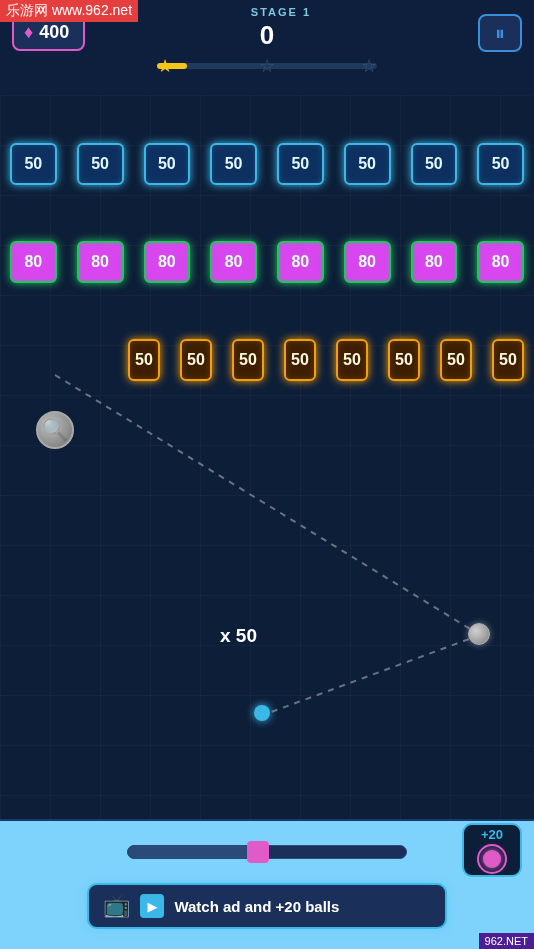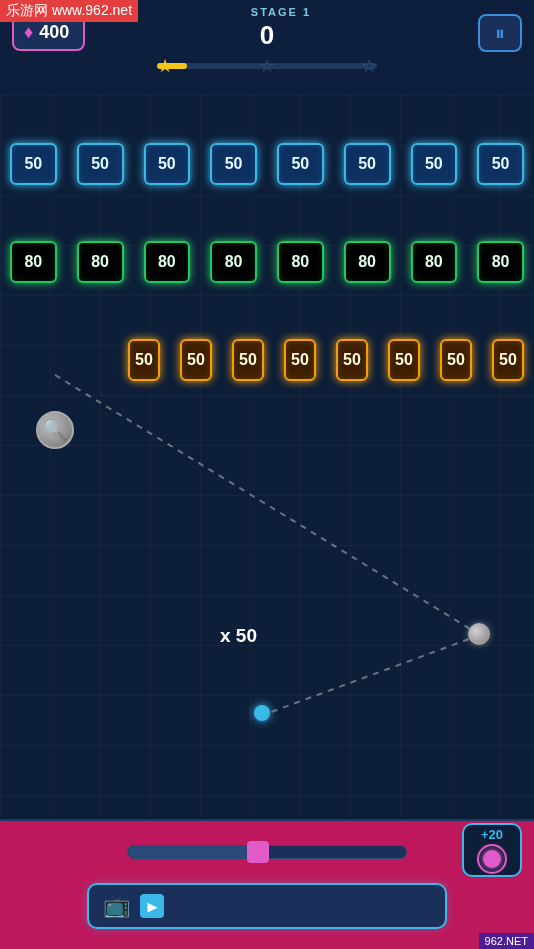--- a/index.html
+++ b/index.html
@@ -172,21 +172,21 @@
     
     .brick-blue {
       background: #0d3060;
       border: 2px solid #3ab8e8;
       box-shadow: 0 0 8px #3ab8e8, inset 0 0 6px rgba(58,184,232,0.2);
       color: #e0f8ff;
     }
 
     
     .brick-green {
-      background: #000000;
+      background: #d946ef;
       border: 2px solid #22c55e;
       box-shadow: 0 0 8px #22c55e, inset 0 0 6px rgba(34,197,94,0.2);
       color: #e0ffe8;
     }
 
     
     .brick-orange {
       background: #3d1f00;
       border: 2px solid #f59e0b;
       box-shadow: 0 0 8px #f59e0b, inset 0 0 6px rgba(245,158,11,0.2);
@@ -244,21 +244,21 @@
       border-radius: 50%;
       background: #3ab8e8;
       box-shadow: 0 0 8px #3ab8e8;
     }
 
     
     .bottom-panel {
       position: absolute;
       bottom: 0; left: 0; right: 0;
       height: 130px;
-      background: #be185d;
+      background: #7dd3fc;
       border-top: 2px solid #1a3a6a;
       display: flex;
       flex-direction: column;
       align-items: center;
       justify-content: space-around;
       padding: 8px 10px;
       margin-top: 40px;
     }
 
     
@@ -513,17 +513,18 @@
   </div>
 
   <div class="shooter-bar-container" style="margin-top: 4px;">
     <div class="shooter-bar-fill"></div>
     <div class="shooter-handle"></div>
   </div>
 
   <div class="watch-ad-banner">
     <span class="ad-tv-icon">📺</span>
     <div class="ad-play-icon">▶</div>
+    <span class="ad-text">Watch ad and +20 balls</span>
   </div>
 
 </div>
 
 <div class="watermark-bottom">962.NET</div>
 
 </body></html>

